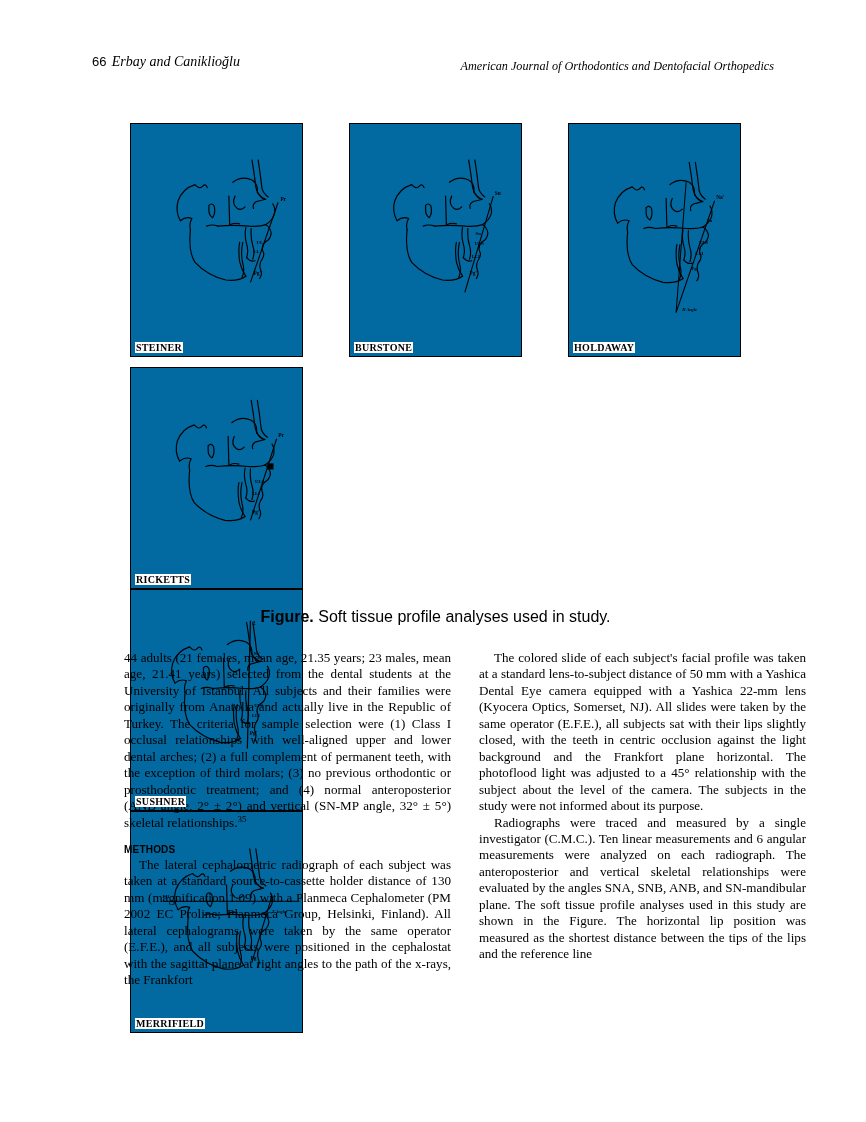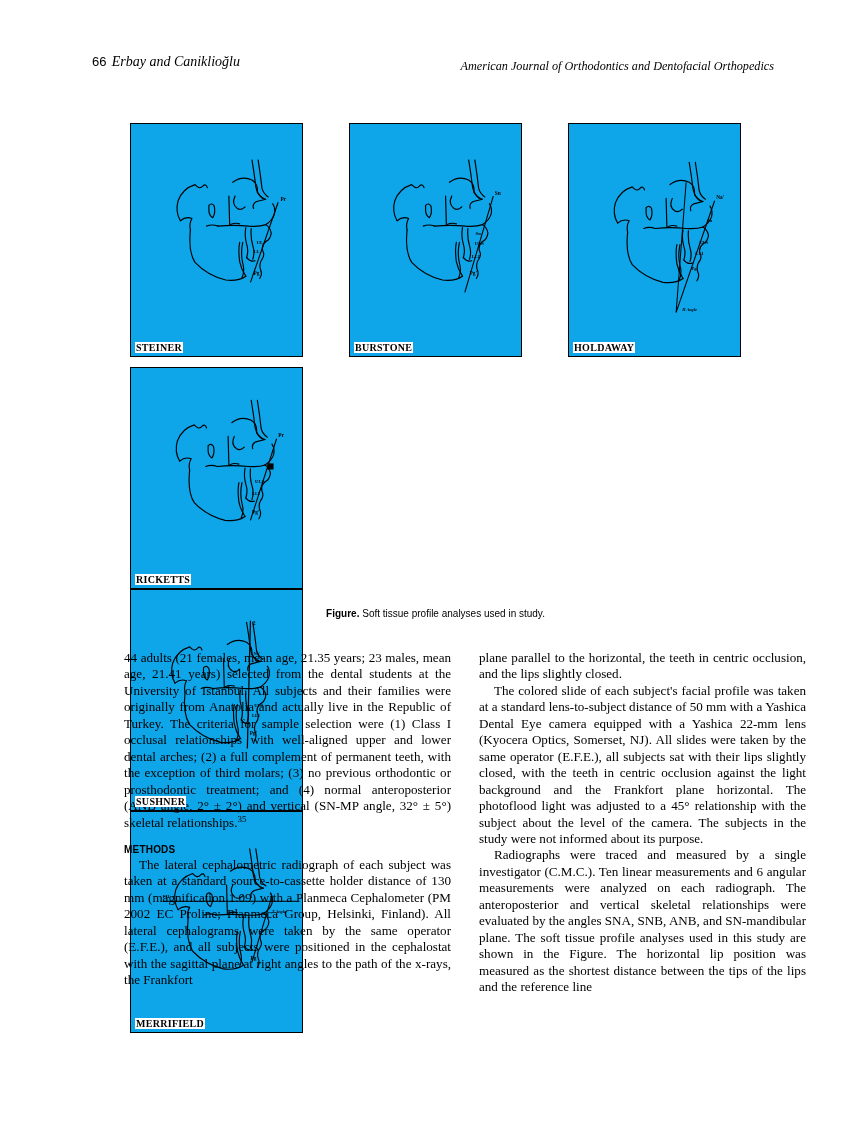--- a/index.html
+++ b/index.html
@@ -66,21 +66,21 @@
     display: flex;
     justify-content: space-between;
   }
   .fig-row.second { margin-top: 10px; flex-direction: column; }
 
   .panel {
     position: relative;
     width: 173px;
     height: 234px;
     border: 1.6px solid #000;
-    background: #0ea5e9;
+    background: #0369a1;
     box-sizing: border-box;
     overflow: hidden;
     padding-left: 24px;
   }
   .fig-row.second .panel { height: 222px; }
 
   .panel-label {
     position: absolute;
     left: 4px;
     bottom: 3px;
@@ -99,21 +99,21 @@
     fill: #000;
   }
 
   .fig-caption {
     position: absolute;
     left: 130px;
     top: 608px;
     width: 611px;
     text-align: center;
     font-family: "Liberation Sans", sans-serif;
-    font-size: 10px;
+    font-size: 16px;
   }
   .fig-caption b { font-weight: bold; }
 
   
   .columns {
     position: absolute;
     left: 92px;
     top: 650px;
     width: 682px;
     display: flex;
@@ -394,20 +394,19 @@
 
   <div class="columns">
 
     <div class="col">
       <p><span>44 adults (21 females, mean age, 21.35 years; 23 males, mean age, 21.41 years) selected from the dental students at the University of Istanbul. All subjects and their families were originally from Anatolia and actually live in the Republic of Turkey. The criteria for sample selection were (1) Class I occlusal relationships with well-aligned upper and lower dental arches; (2) a full complement of permanent teeth, with the exception of third molars; (3) no previous orthodontic or prosthodontic treatment; and (4) normal anteroposterior (ANB angle, 2° ± 2°) and vertical (SN-MP angle, 32° ± 5°) skeletal relationships.</span><sup>35</sup></p>
       <h3>METHODS</h3>
       <p class="indent">The lateral cephalometric radiograph of each subject was taken at a standard source-to-cassette holder distance of 130 mm (magnification 1.09) with a Planmeca Cephalometer (PM 2002 EC Proline; Planmeca Group, Helsinki, Finland). All lateral cephalograms were taken by the same operator (E.F.E.), and all subjects were positioned in the cephalostat with the sagittal plane at right angles to the path of the x-rays, the Frankfort</p>
     </div>
 
     <div class="col">
-      <p>plane parallel to the horizontal, the teeth in centric occlusion, and the lips slightly closed.</p>
       <p class="indent">The colored slide of each subject's facial profile was taken at a standard lens-to-subject distance of 50 mm with a Yashica Dental Eye camera equipped with a Yashica 22-mm lens (Kyocera Optics, Somerset, NJ). All slides were taken by the same operator (E.F.E.), all subjects sat with their lips slightly closed, with the teeth in centric occlusion against the light background and the Frankfort plane horizontal. The photoflood light was adjusted to a 45° relationship with the subject about the level of the camera. The subjects in the study were not informed about its purpose.</p>
       <p class="indent">Radiographs were traced and measured by a single investigator (C.M.C.). Ten linear measurements and 6 angular measurements were analyzed on each radiograph. The anteroposterior and vertical skeletal relationships were evaluated by the angles SNA, SNB, ANB, and SN-mandibular plane. The soft tissue profile analyses used in this study are shown in the Figure. The horizontal lip position was measured as the shortest distance between the tips of the lips and the reference line</p>
     </div>
 
   </div>
 
 </div>
 
 </body></html>

